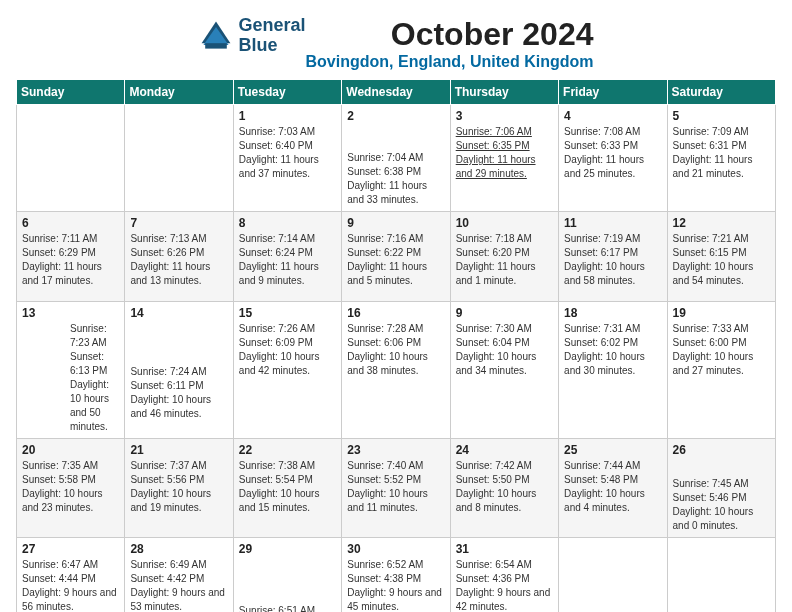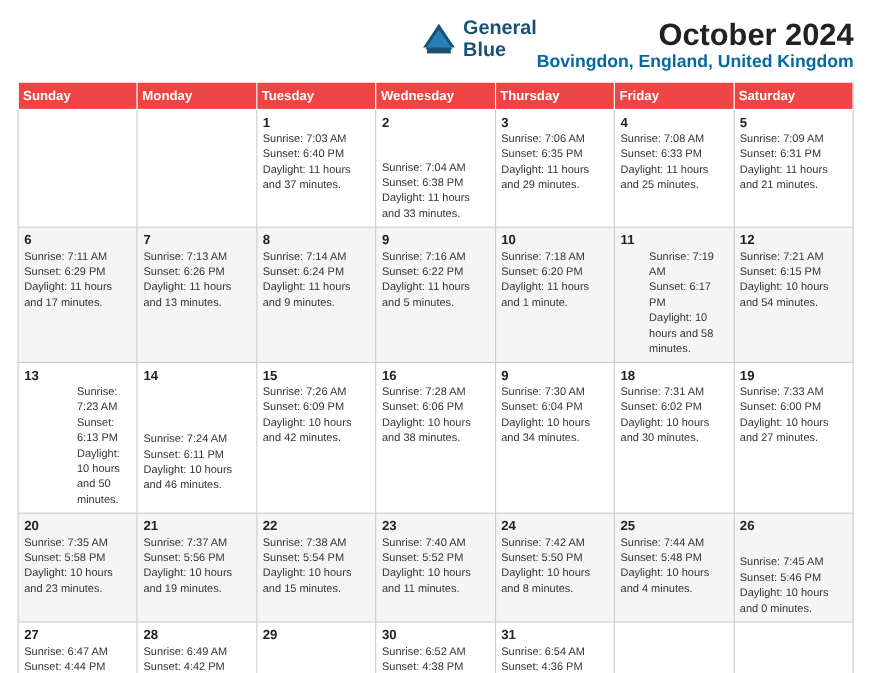--- a/index.html
+++ b/index.html
@@ -5,21 +5,21 @@
     * { box-sizing: border-box; margin: 0; padding: 0; }
     body {
       font-family: Arial, sans-serif;
       background: #fff;
       width: 792px;
       min-height: 612px;
       padding: 16px;
     }
     .header-area {
       display: flex;
-      justify-content: flex-end;
+      justify-content: center;
       align-items: flex-start;
       margin-bottom: 8px;
     }
     .logo {
       display: flex;
       align-items: center;
       gap: 4px;
     }
     .logo-text {
       font-size: 18px;
@@ -28,35 +28,35 @@
       line-height: 1.1;
     }
     .logo-icon {
       width: 36px;
       height: 36px;
     }
     .title-area {
       text-align: right;
     }
     .month-title {
-      font-size: 28px;
+      font-size: 32px;
       font-weight: bold;
       color: #222;
     }
     .location-title {
       font-size: 16px;
       color: #0369a1;
       font-weight: bold;
     }
     table {
       width: 100%;
       border-collapse: collapse;
     }
     thead th {
-      background: #ef4444;
+      background: #0f766e;
       color: #fff;
       font-size: 12px;
       font-weight: bold;
       padding: 5px 4px;
       text-align: left;
       border: 1px solid #fff;
     }
     tbody td {
       border: 1px solid #ccc;
       vertical-align: top;
@@ -129,21 +129,21 @@
 Daylight: 11 hours and 37 minutes.</div>
         </td>
         <td>
           <span class="day-num">2</span>
           <div class="cell-info" style="white-space: pre-line; margin-top: 28px;">Sunrise: 7:04 AM
 Sunset: 6:38 PM
 Daylight: 11 hours and 33 minutes.</div>
         </td>
         <td>
           <span class="day-num">3</span>
-          <div class="cell-info" style="white-space: pre-line;">Sunrise: 7:06 AM
+          <div class="cell-info" style="white-space: pre-line; text-decoration: underline;">Sunrise: 7:06 AM
 Sunset: 6:35 PM
 Daylight: 11 hours and 29 minutes.</div>
         </td>
         <td>
           <span class="day-num">4</span>
           <div class="cell-info" style="white-space: pre-line;">Sunrise: 7:08 AM
 Sunset: 6:33 PM
 Daylight: 11 hours and 25 minutes.</div>
         </td>
         <td>
@@ -179,21 +179,21 @@
 Daylight: 11 hours and 5 minutes.</div>
         </td>
         <td>
           <span class="day-num">10</span>
           <div class="cell-info" style="white-space: pre-line;">Sunrise: 7:18 AM
 Sunset: 6:20 PM
 Daylight: 11 hours and 1 minute.</div>
         </td>
         <td>
           <span class="day-num">11</span>
-          <div class="cell-info" style="white-space: pre-line; margin-left: 26px;">Sunrise: 7:19 AM
+          <div class="cell-info" style="white-space: pre-line;">Sunrise: 7:19 AM
 Sunset: 6:17 PM
 Daylight: 10 hours and 58 minutes.</div>
         </td>
         <td>
           <span class="day-num">12</span>
           <div class="cell-info" style="white-space: pre-line;">Sunrise: 7:21 AM
 Sunset: 6:15 PM
 Daylight: 10 hours and 54 minutes.</div>
         </td>
       </tr>

